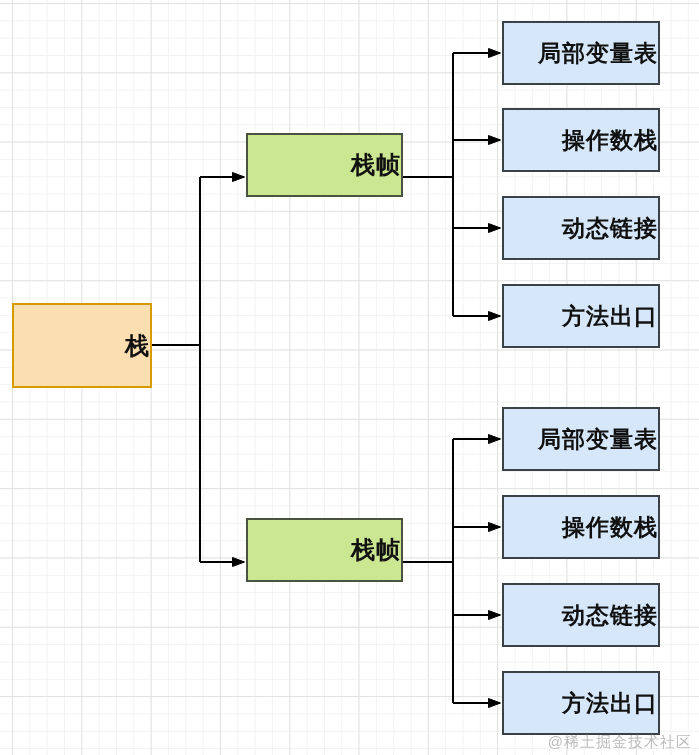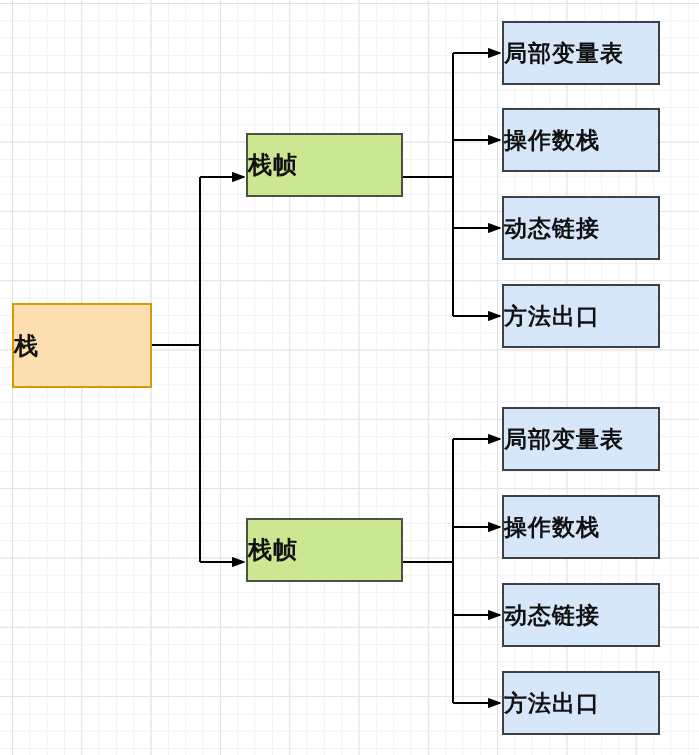--- a/index.html
+++ b/index.html
@@ -20,21 +20,21 @@
       linear-gradient(90deg, var(--grid-major, #e2e2e2) 1px, transparent 1px),
       linear-gradient(var(--grid-minor, #f2f2f2) 1px, transparent 1px),
       linear-gradient(90deg, var(--grid-minor, #f2f2f2) 1px, transparent 1px);
     background-size: 69.3px 69.3px, 69.3px 69.3px, 17.33px 17.33px, 17.33px 17.33px;
     background-position: 2px 3px, 12px 2px, 2px 3px, 12px 2px;
   }
   .node {
     position: absolute;
     display: flex;
     align-items: center;
-    justify-content: flex-start;
+    justify-content: flex-end;
     box-sizing: border-box;
     font-weight: bold;
     color: #111111;
     text-align: center;
     letter-spacing: 1px;
   }
   .node.root {
     left: 12px; top: 303px; width: 140px; height: 85px;
     background: var(--root-fill, #fcdfb1);
     border: 2px solid var(--root-border, #d79b00);
@@ -148,13 +148,14 @@
   <div class="node leaf g1c1">
     <span>操作数栈</span>
   </div>
   <div class="node leaf g1c2">
     <span>动态链接</span>
   </div>
   <div class="node leaf g1c3">
     <span>方法出口</span>
   </div>
 
+  <div class="watermark">@稀土掘金技术社区</div>
 </div>
 
 </body></html>

